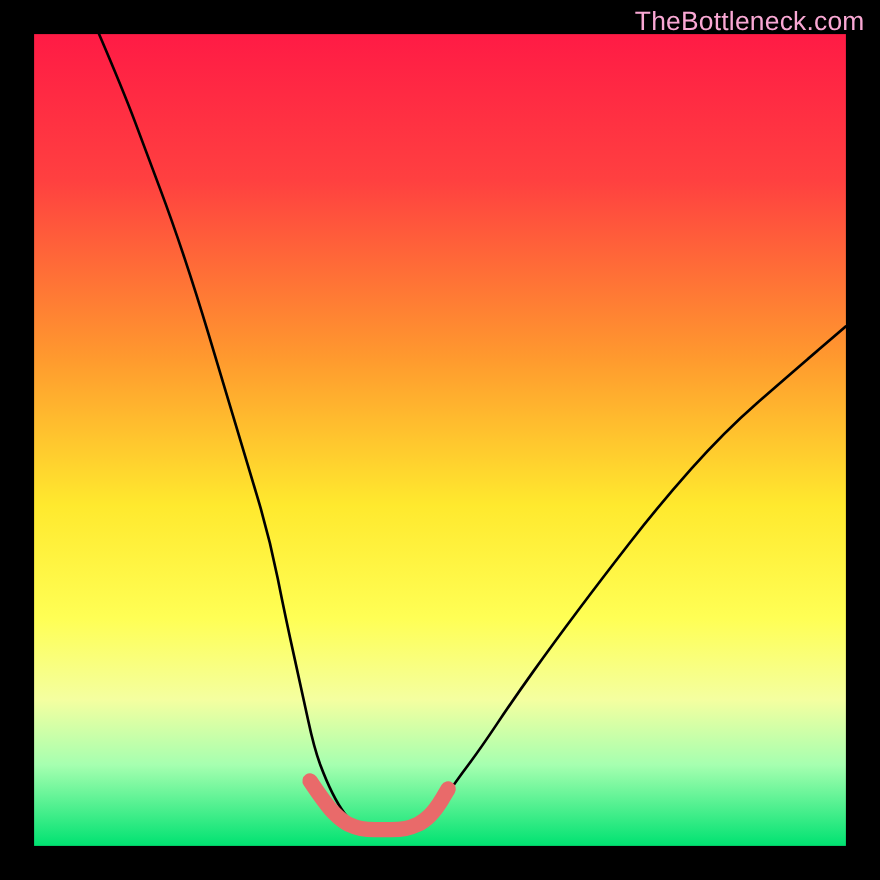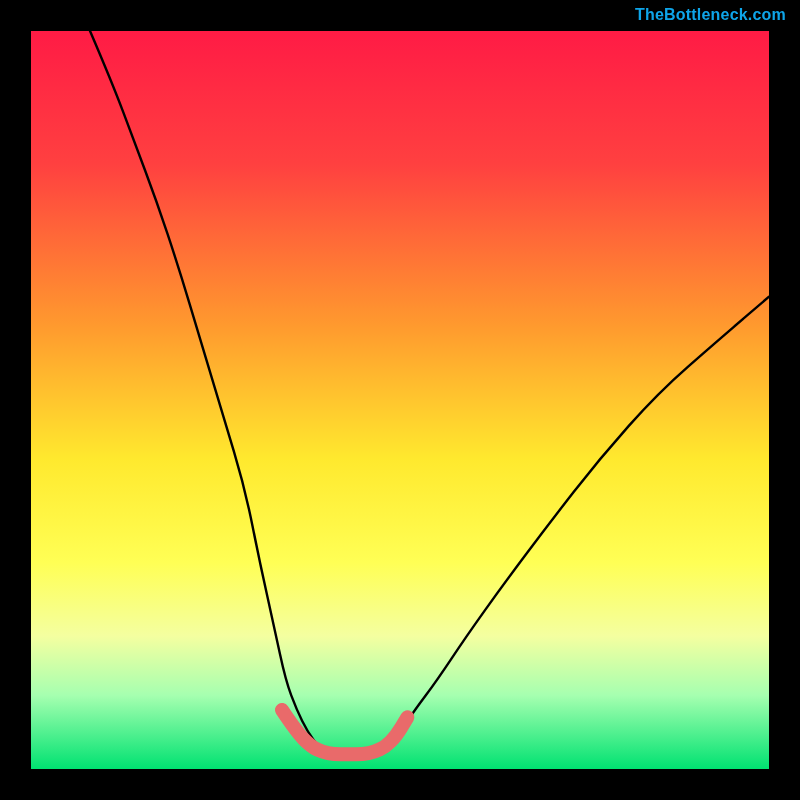--- a/index.html
+++ b/index.html
@@ -24,23 +24,23 @@
     left: 31px;
     top: 31px;
     width: 738px;
     height: 738px;
     overflow: hidden;
   }
   .branding {
     position: absolute;
     top: 6px;
     right: 14px;
-    color: #0ea5e9;
-    font-size: 16px;
-    font-weight: 700;
+    color: #f9a8d4;
+    font-size: 24px;
+    font-weight: 400;
     letter-spacing: 0.2px;
   }
 </style>
 </head>
 <body>
 
 <div class="frame">
   <div class="branding">TheBottleneck.com</div>
   <div class="plot">
     <svg id="chart-svg" width="738" height="738" viewBox="0 0 738 738" preserveAspectRatio="none">

